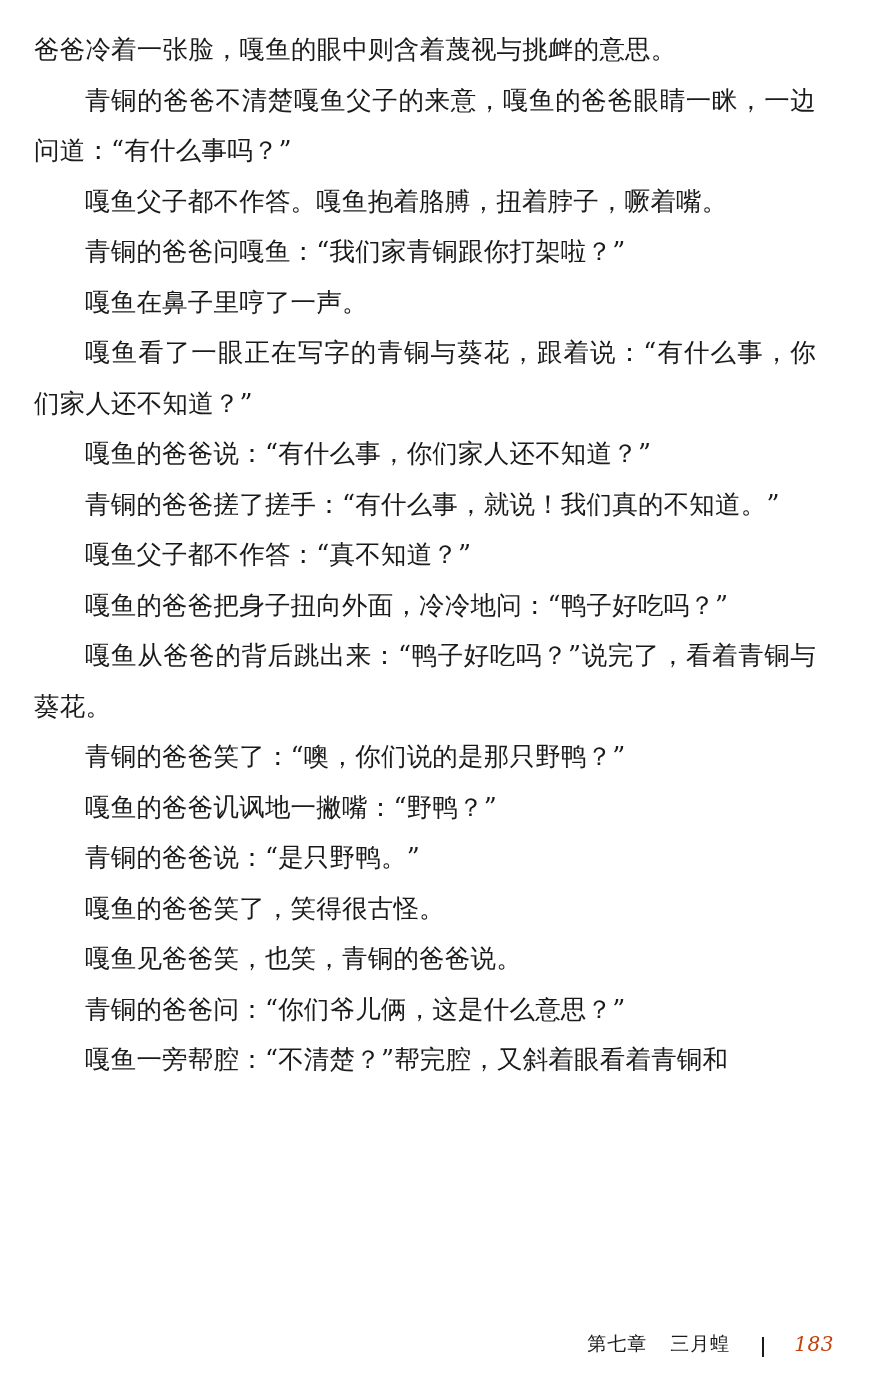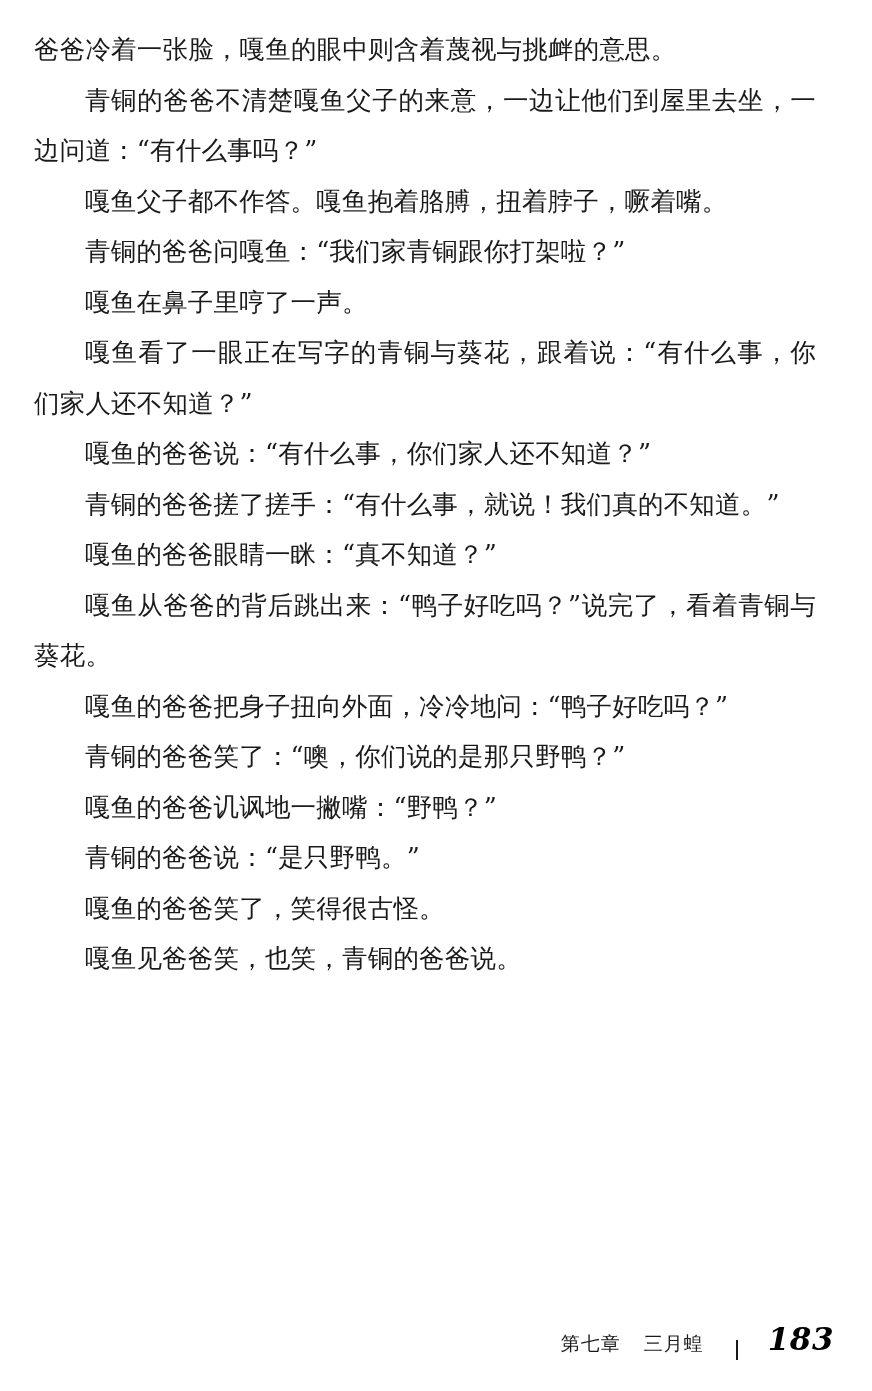--- a/index.html
+++ b/index.html
@@ -38,21 +38,21 @@
   .body-text p.noindent {
     text-indent: 0;
   }
   .footer {
     position: absolute;
     left: 0;
     right: 38px;
     bottom: 34px;
     display: flex;
     justify-content: flex-end;
-    align-items: flex-end;
+    align-items: center;
     gap: 14px;
   }
   .footer .chap {
     font-size: 19px;
     letter-spacing: 1px;
     color: #1a1a1a;
   }
   .footer .chap .chap-title {
     margin-left: 16px;
   }
@@ -61,48 +61,50 @@
     width: 2px;
     height: 20px;
     background: #1a1a1a;
     margin: 0 16px 0 18px;
     position: relative;
     top: 3px;
   }
   .footer .pageno {
     font-family: "DejaVu Serif", "Liberation Serif", serif;
     font-style: italic;
-    font-weight: bold;
-    font-size: 31px;
-    color: #000000;
+    font-weight: normal;
+    font-size: 20px;
+    color: #c2410c;
     letter-spacing: 0.5px;
   }
 </style>
 </head>
 <body>
 
 <div class="page">
 
   <div class="body-text">
     <p class="noindent">爸爸冷着一张脸，嘎鱼的眼中则含着蔑视与挑衅的意思。</p>
-    <p>青铜的爸爸不清楚嘎鱼父子的来意，一边让他们到屋里去坐，一边问道：“有什么事吗？”</p>
+    <p>青铜的爸爸不清楚嘎鱼父子的来意，嘎鱼的爸爸眼睛一眯，一边问道：“有什么事吗？”</p>
     <p>嘎鱼父子都不作答。嘎鱼抱着胳膊，扭着脖子，噘着嘴。</p>
     <p>青铜的爸爸问嘎鱼：“我们家青铜跟你打架啦？”</p>
     <p>嘎鱼在鼻子里哼了一声。</p>
     <p>嘎鱼看了一眼正在写字的青铜与葵花，跟着说：“有什么事，你们家人还不知道？”</p>
     <p>嘎鱼的爸爸说：“有什么事，你们家人还不知道？”</p>
     <p>青铜的爸爸搓了搓手：“有什么事，就说！我们真的不知道。”</p>
-    <p>嘎鱼的爸爸眼睛一眯：“真不知道？”</p>
+    <p>嘎鱼父子都不作答：“真不知道？”</p>
+    <p>嘎鱼的爸爸把身子扭向外面，冷冷地问：“鸭子好吃吗？”</p>
     <p>嘎鱼从爸爸的背后跳出来：“鸭子好吃吗？”说完了，看着青铜与葵花。</p>
-    <p>嘎鱼的爸爸把身子扭向外面，冷冷地问：“鸭子好吃吗？”</p>
     <p>青铜的爸爸笑了：“噢，你们说的是那只野鸭？”</p>
     <p>嘎鱼的爸爸讥讽地一撇嘴：“野鸭？”</p>
     <p>青铜的爸爸说：“是只野鸭。”</p>
     <p>嘎鱼的爸爸笑了，笑得很古怪。</p>
     <p>嘎鱼见爸爸笑，也笑，青铜的爸爸说。</p>
+    <p>青铜的爸爸问：“你们爷儿俩，这是什么意思？”</p>
+    <p>嘎鱼一旁帮腔：“不清楚？”帮完腔，又斜着眼看着青铜和</p>
   </div>
 
   <div class="footer">
     <div class="chap">
       <span>第七章</span>
       <span class="chap-title">三月蝗</span>
     </div>
     <span class="sep"></span>
     <div class="pageno">183</div>
   </div>

